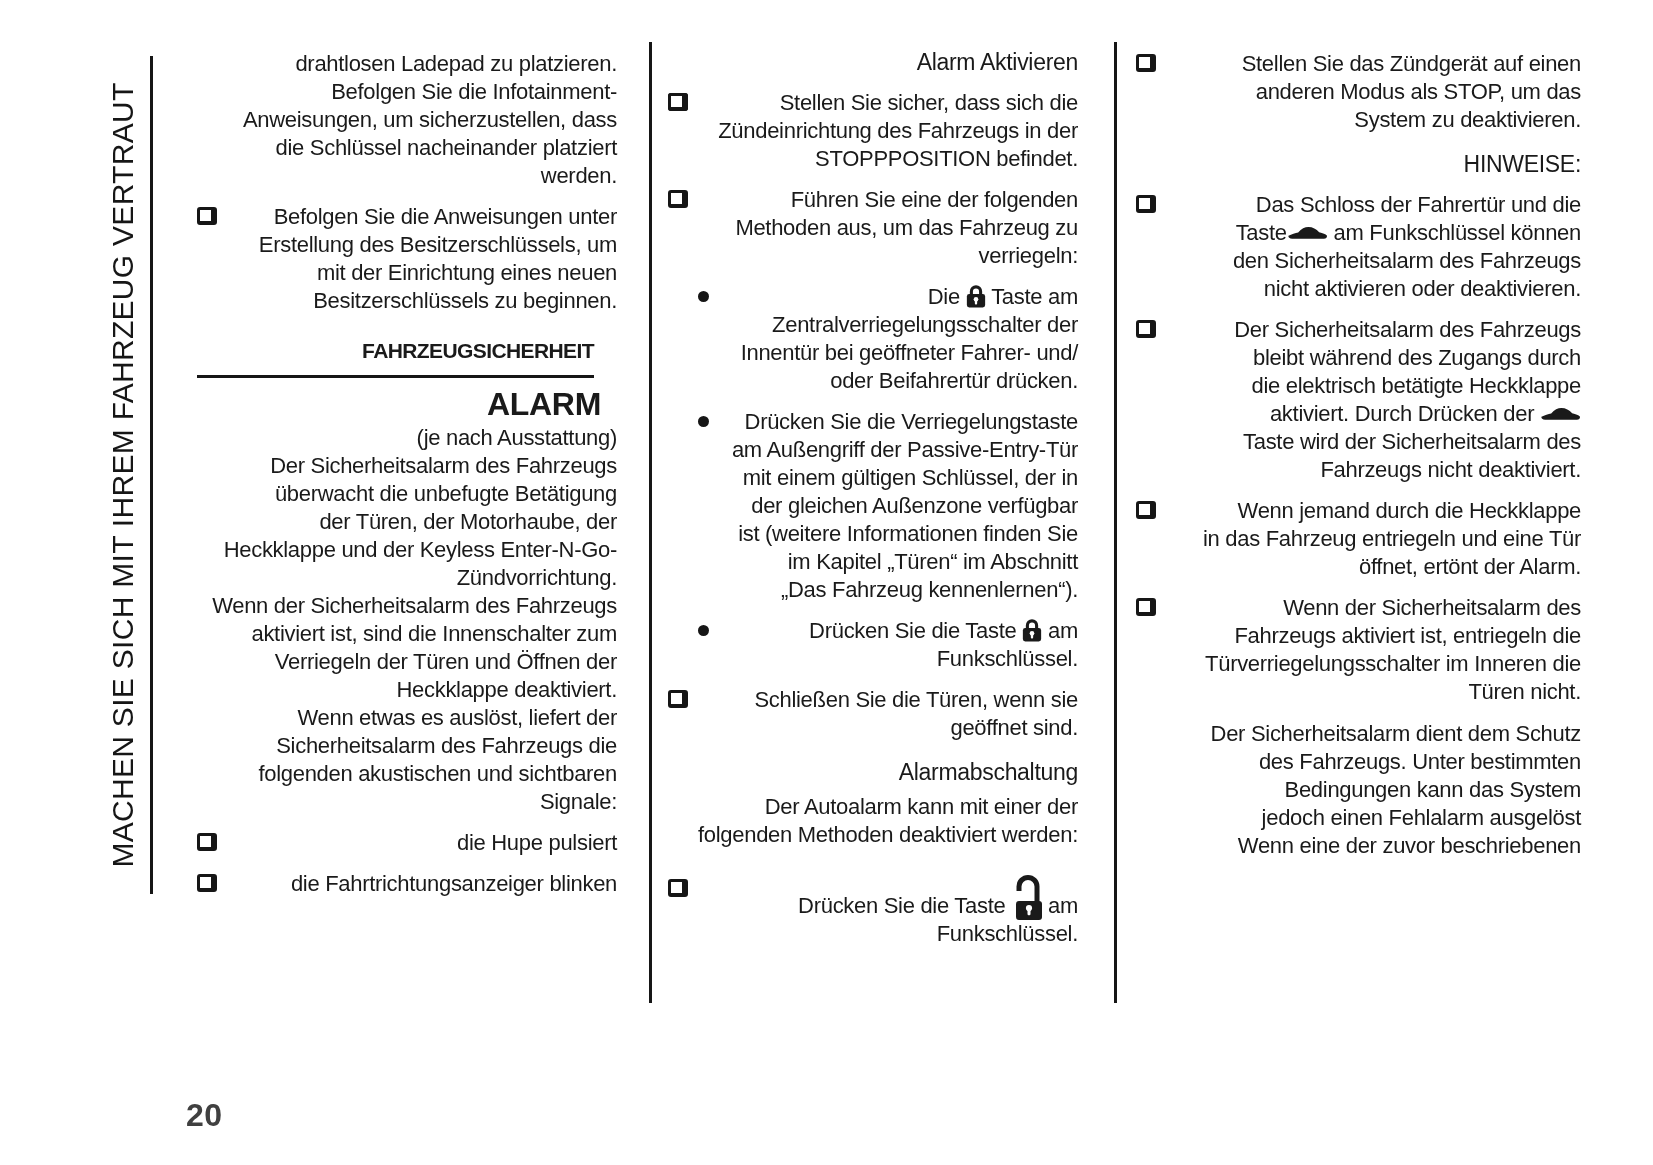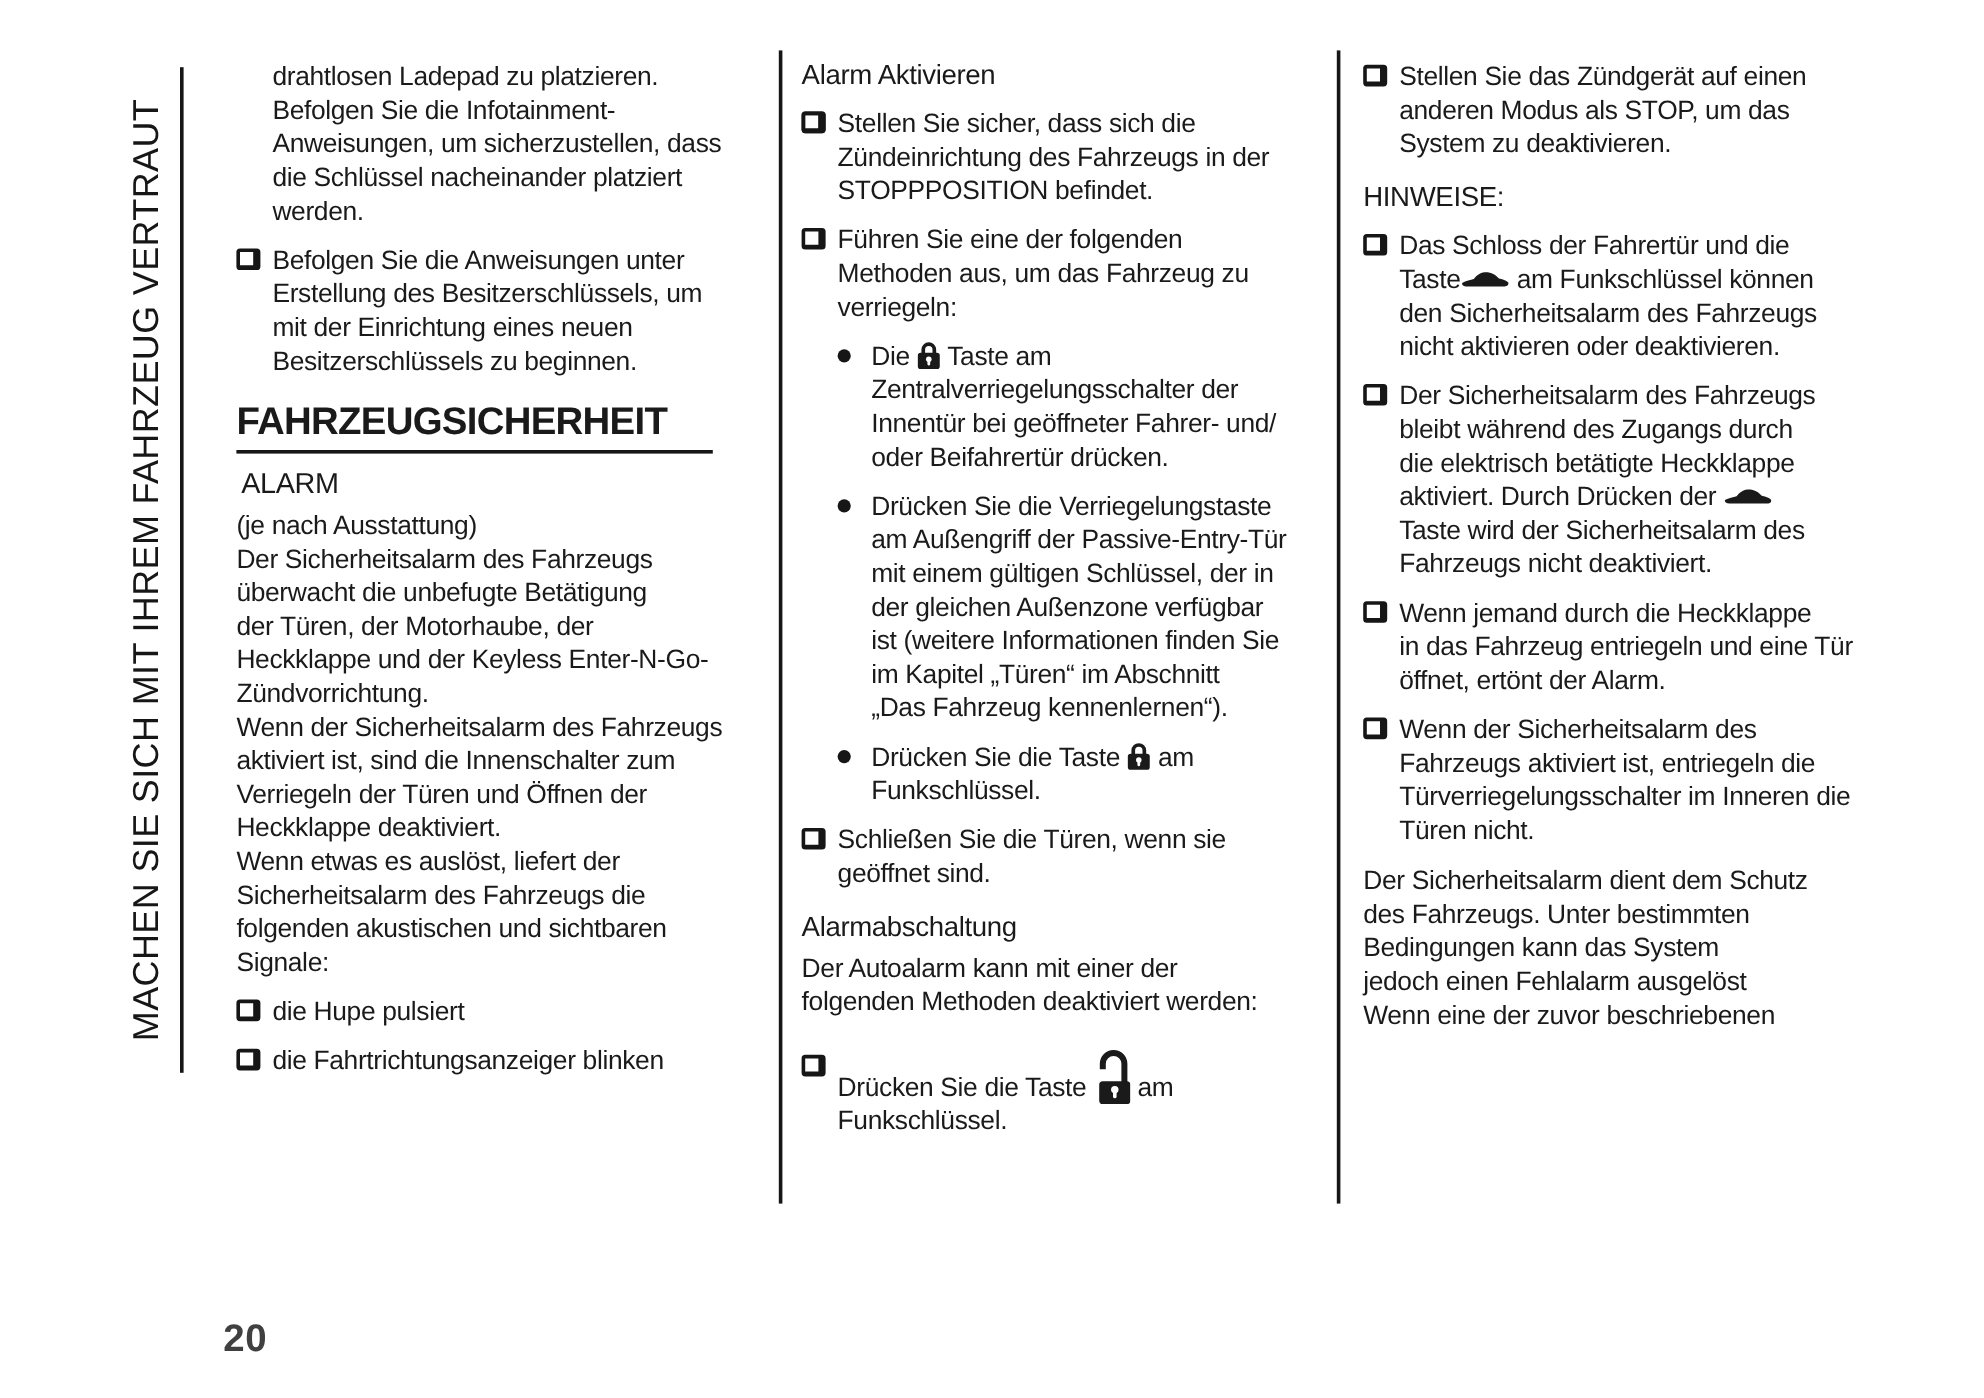--- a/index.html
+++ b/index.html
@@ -13,35 +13,35 @@
     position:absolute;left:97px;top:894px;width:838px;height:52px;
     transform:rotate(-90deg);transform-origin:0 0;
     font-size:30px;letter-spacing:0.3px;line-height:52px;
     text-align:center;white-space:nowrap;color:#161616;
   }
   #sidebar-rule{position:absolute;left:150px;top:56px;width:3px;height:838px;background:#161616;}
   .divider{position:absolute;top:42px;width:2.5px;height:961px;background:#161616;}
   #divider-1{left:649px;}
   #divider-2{left:1114px;}
   
-  .col{position:absolute;font-size:22px;line-height:28px;letter-spacing:-0.3px;}
+  .col{position:absolute;font-size:22px;line-height:28px;letter-spacing:-0.3px;text-align:right;}
   #col1{left:197px;top:50px;width:420px;}
   #col2{left:668px;top:48px;width:410px;}
   #col3{left:1136px;top:50px;width:445px;}
   .blk{white-space:pre-line;}
   .col .blk:first-child{margin-top:0;}
   .para{margin:0;}
   .indent{padding-left:30px;}
   .square-item + .para{margin-top:14px;}
   .h1{
-    font-size:32px;font-weight:bold;letter-spacing:-0.6px;line-height:36px;
+    font-size:21px;font-weight:bold;letter-spacing:-0.6px;line-height:36px;
     margin-top:18px;padding-bottom:6px;border-bottom:3.5px solid #161616;
     margin-bottom:8px;white-space:nowrap;width:397px;
   }
-  .h2{font-size:24px;font-weight:normal;line-height:28px;margin:12px 4px 6px;letter-spacing:-0.3px;}
+  .h2{font-size:32px;font-weight:bold;line-height:28px;margin:12px 16px 6px;letter-spacing:-0.3px;}
   .h3{font-size:23px;font-weight:normal;line-height:28px;margin:16px 0 7px;letter-spacing:-0.3px;}
   .square-item{position:relative;padding-left:30px;margin-top:13px;}
   .round-item{position:relative;padding-left:58px;margin-top:13px;}
   .tall-icon-item{margin-top:26px;}
   .marker{display:block;}
   .marker.sq{
     position:absolute;left:0;top:4px;width:11px;height:11px;
     border:3px solid #161616;border-right-width:6px;border-bottom-width:4px;
     border-radius:3px;box-sizing:content-box;
   }

